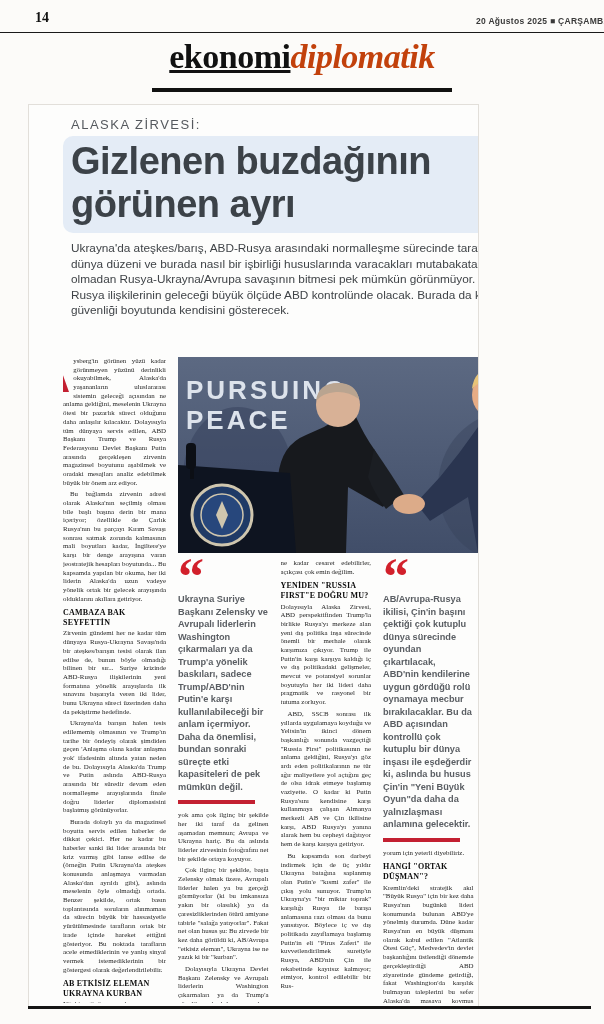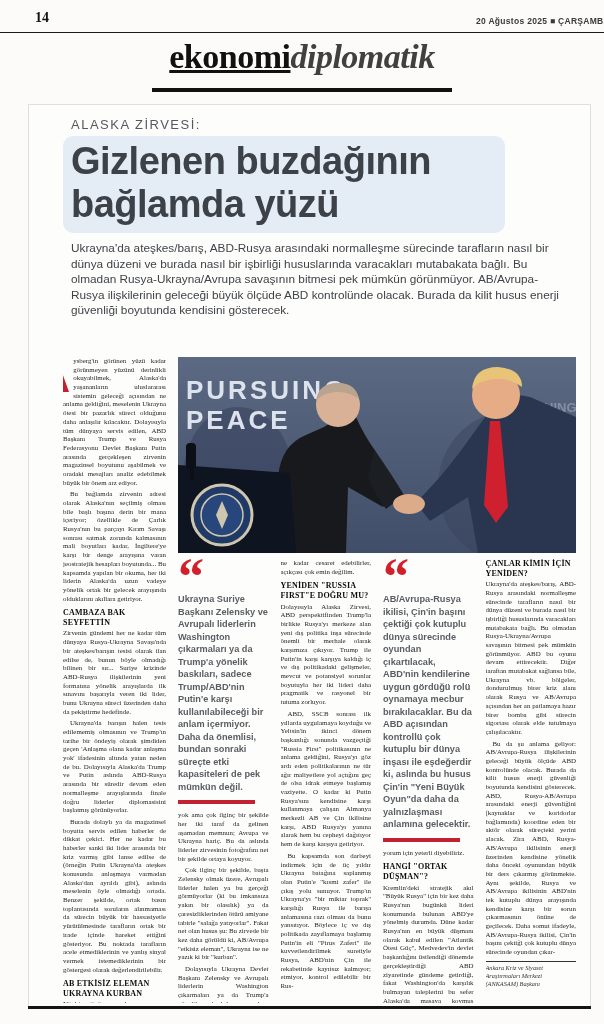--- a/index.html
+++ b/index.html
@@ -6,24 +6,24 @@
   .page{position:relative;width:604px;height:1024px;background:#fcfbf9;overflow:hidden;
         font-family:"Liberation Serif",serif;color:#222;}
   
   .folio{position:absolute;top:8px;left:0;width:604px;height:24px;border-bottom:1.5px solid #1a1a1a;}
   .page-num{position:absolute;left:35px;top:2px;font:bold 14px "Liberation Serif",serif;color:#111;}
   .folio-date{position:absolute;right:-6px;top:8px;font:bold 8.5px "Liberation Sans",sans-serif;
         color:#3a3a3a;letter-spacing:.3px;white-space:nowrap;}
   
   .masthead{position:absolute;top:38px;left:0;width:604px;text-align:center;}
   .masthead .t1{font:bold 34px "Liberation Serif",serif;color:#111;letter-spacing:-.5px;text-decoration:underline;}
-  .masthead .t2{font:bold italic 34px "Liberation Serif",serif;color:#404040;letter-spacing:-.5px;}
+  .masthead .t2{font:bold italic 34px "Liberation Serif",serif;color:#c2410c;letter-spacing:-.5px;}
   .masthead-bar{position:absolute;top:88px;left:152px;width:300px;height:4px;background:#111;}
   
-  .frame{position:absolute;left:28px;top:104px;width:563px;height:905px;background:#fdfdfc;
+  .frame{position:absolute;left:28px;top:104px;width:451px;height:905px;background:#fdfdfc;
          border:1px solid #e2dfda;box-sizing:border-box;overflow:hidden;}
   .frame-inner{position:absolute;left:34px;top:12px;width:513px;}
   .kicker{font:13px "Liberation Sans",sans-serif;color:#55595e;letter-spacing:1.5px;margin:0 0 4px 8px;}
   .headline-box{display:inline-block;background:#e4ecf6;border-radius:10px;padding:4px 14px 8px 8px;min-width:420px;}
   .headline{font-family:"Liberation Sans",sans-serif;font-weight:700;font-size:38px;line-height:1.12;
             color:#3c4248;letter-spacing:-.5px;margin:0;}
   .lede{font:11.8px "Liberation Sans",sans-serif;line-height:1.32;color:#3f4347;margin:8px 0 6px 8px;width:500px;}
   .byline{font:bold 9.5px "Liberation Sans",sans-serif;color:#1b1b1b;margin-left:8px;letter-spacing:.2px;}
   
   .bodywrap{position:absolute;left:34px;top:252px;width:513px;height:636px;display:flex;gap:12px;}
@@ -57,21 +57,21 @@
   <div class="masthead">
     <span class="t1">ekonomi</span><span class="t2">diplomatik</span>
   </div>
   <div class="masthead-bar"></div>
 
   <div class="frame">
     <div class="frame-inner">
       <p class="kicker">ALASKA ZİRVESİ:</p>
       <div class="headline-box">
         <h1 class="headline"><span>Gizlenen buzdağının</span><br>
-          <span>bağlamda yüzü</span></h1>
+          <span>görünen ayrı</span></h1>
       </div>
       <p class="lede">Ukrayna'da ateşkes/barış, ABD-Rusya arasındaki normalleşme sürecinde tarafların nasıl bir dünya düzeni ve burada nasıl bir işbirliği hususlarında varacakları mutabakata bağlı. Bu olmadan Rusya-Ukrayna/Avrupa savaşının bitmesi pek mümkün görünmüyor. AB/Avrupa-Rusya ilişkilerinin geleceği büyük ölçüde ABD kontrolünde olacak. Burada da kilit husus enerji güvenliği boyutunda kendisini gösterecek.</p>
     </div>
 
     <div class="bodywrap">
 
       <div class="colA">
         <p class="b"><span class="dropcap">A</span><span>ysberg'in görünen yüzü kadar görünmeyen yüzünü derinlikli okuyabilmek, Alaska'da yaşananların uluslararası sistemin geleceği açısından ne anlama geldiğini, meselenin Ukrayna ötesi bir pazarlık süreci olduğunu daha anlaşılır kılacaktır. Dolayısıyla tüm dünyaya servis edilen, ABD Başkanı Trump ve Rusya Federasyonu Devlet Başkanı Putin arasında gerçekleşen zirvenin magazinsel boyutunu aşabilmek ve oradaki mesajları analiz edebilmek büyük bir önem arz ediyor.</span></p>
         <p class="b ind">Bu bağlamda zirvenin adresi olarak Alaska'nın seçilmiş olması bile başlı başına derin bir mana içeriyor; özellikle de Çarlık Rusya'nın bu parçayı Kırım Savaşı sonrası satmak zorunda kalmasının mali boyutları kadar, İngiltere'ye karşı bir denge arayışına varan jeostratejik hesapları boyutunda... Bu kapsamda yapılan bir okuma, her iki liderin Alaska'da uzun vadeye yönelik ortak bir gelecek arayışında olduklarını akıllara getiriyor.</p>
         <h4 class="sub">CAMBAZA BAK SEYFETTİN</h4>

